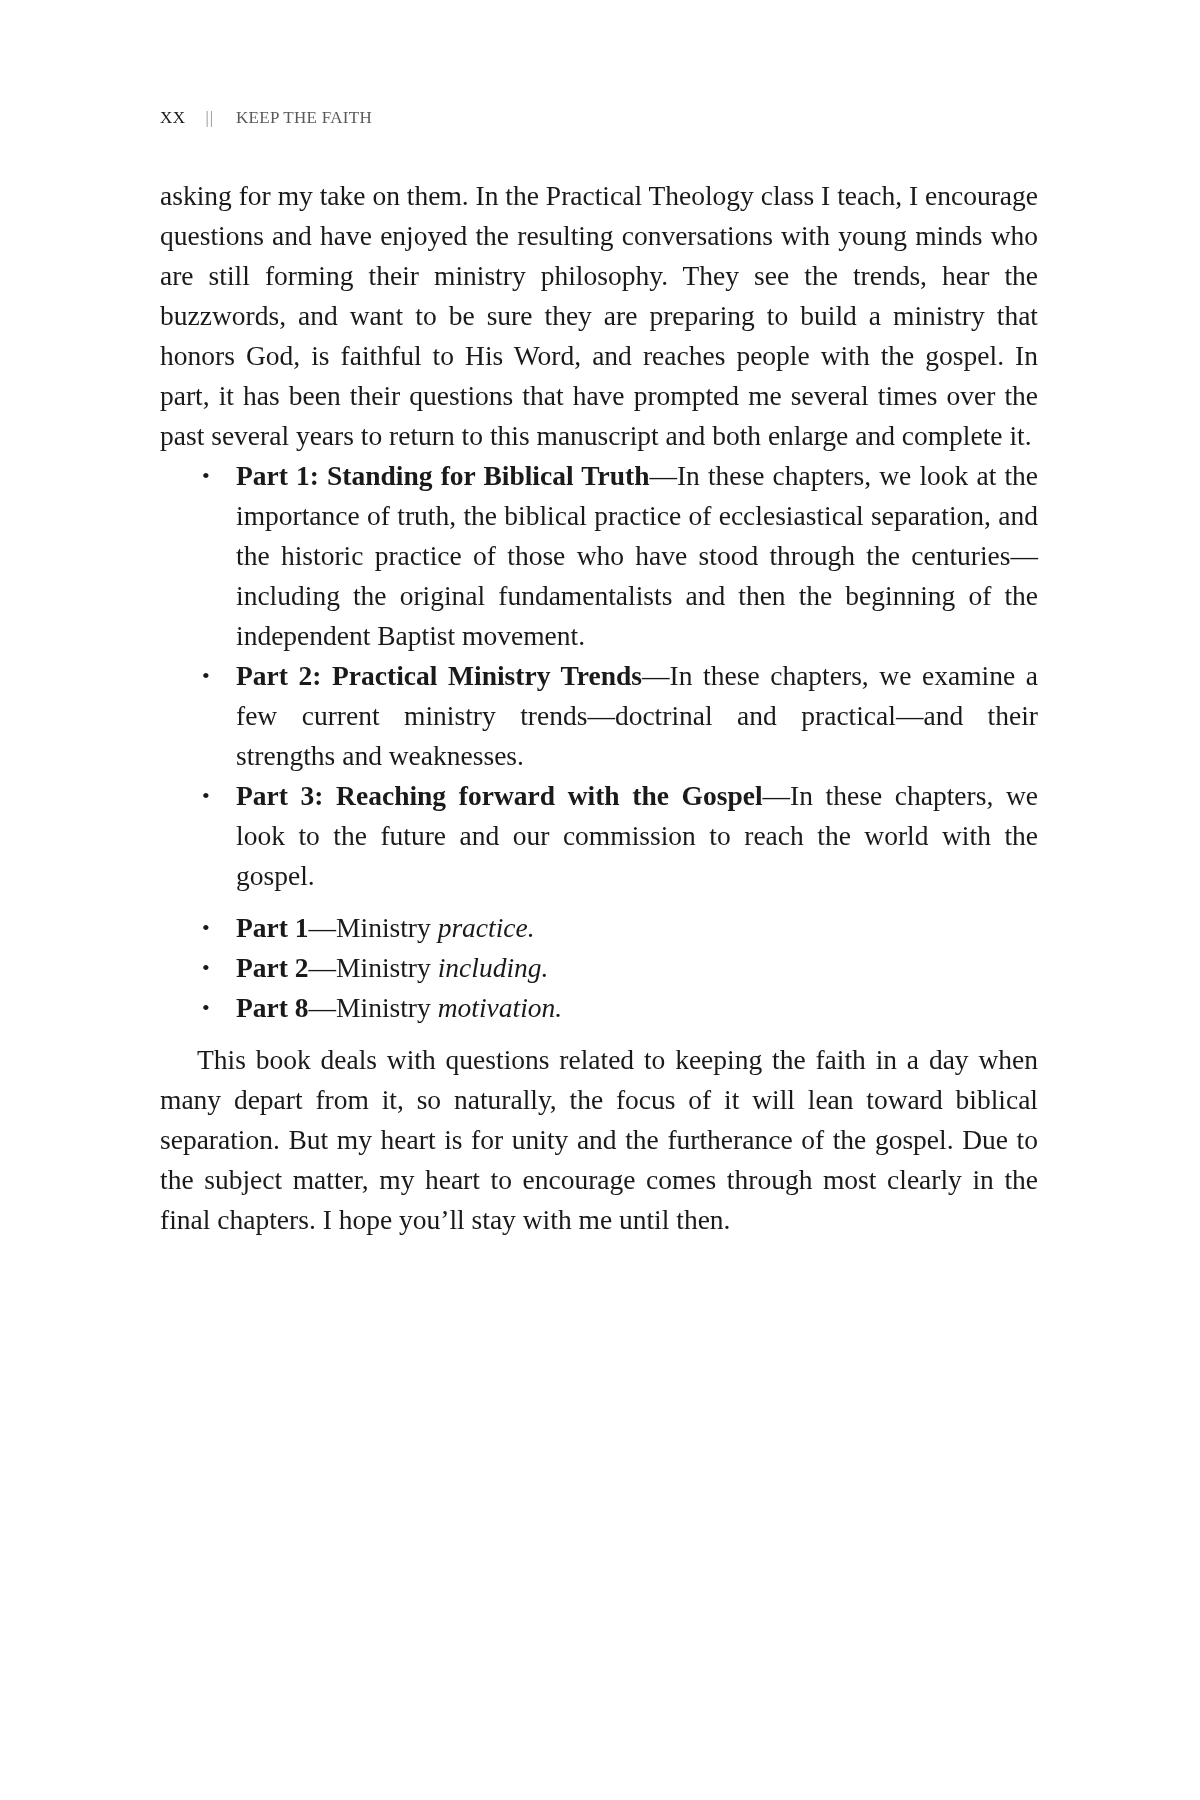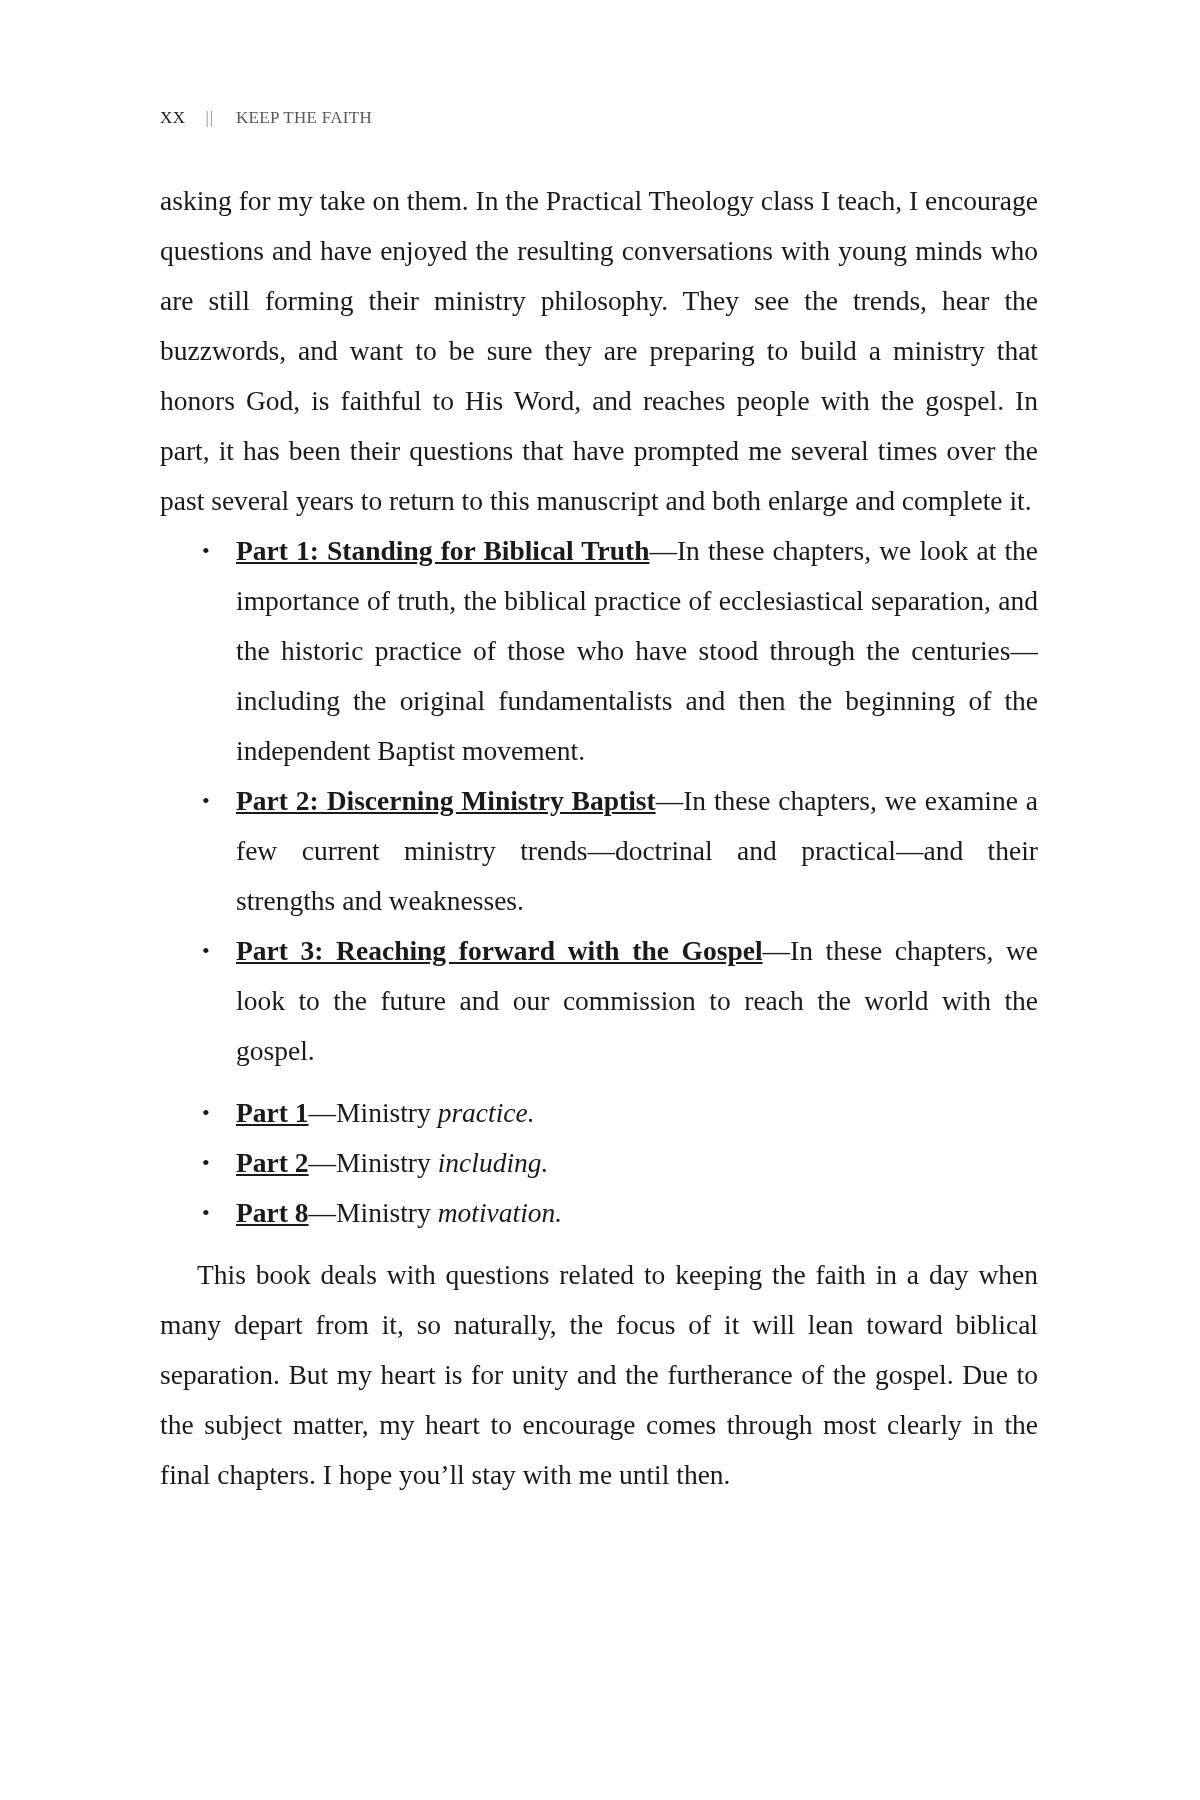--- a/index.html
+++ b/index.html
@@ -39,21 +39,21 @@
       letter-spacing: 1px;
     }
     .running-head .book-title { color: #5a5a5a; letter-spacing: 0.3px; }
 
     .text-block {
       position: absolute;
       left: 160px;
       top: 176px;
       width: 878px;
       font-size: 27.5px;
-      line-height: 50px;
+      line-height: 40px;
     }
     p {
       margin: 0;
       text-align: justify;
       text-align-last: left;
     }
     p.indent { text-indent: 37px; }
     p.gap-after { margin-bottom: 12px; }
 
     ul.bullets {
@@ -68,40 +68,40 @@
       text-align-last: left;
     }
     ul.bullets li .bullet {
       position: absolute;
       left: 42px;
       top: 0;
       width: 20px;
       font-size: 22px;
     }
     ul.short li { text-align: left; }
-    b { font-weight: bold; text-decoration: underline; }
+    b { font-weight: bold; }
     i { font-style: italic; }
   </style>
 </head>
 <body>
 
 <div class="page">
 
   <div class="running-head">
     <span class="folio">XX</span><span class="sep">||</span><span class="book-title">KEEP THE FAITH</span>
   </div>
 
   <div class="text-block">
 
     <p>asking for my take on them. In the Practical Theology class I teach, I encourage questions and have enjoyed the resulting conversations with young minds who are still forming their ministry philosophy. They see the trends, hear the buzzwords, and want to be sure they are preparing to build a ministry that honors God, is faithful to His Word, and reaches people with the gospel. In part, it has been their questions that have prompted me several times over the past several years to return to this manuscript and both enlarge and complete it.</p>
 
 
     <ul class="bullets">
       <li><span class="bullet">•</span><b>Part 1: Standing for Biblical Truth</b><span>—In these chapters, we look at the importance of truth, the biblical practice of ecclesiastical separation, and the historic practice of those who have stood through the centuries—including the original fundamentalists and then the beginning of the independent Baptist movement.</span></li>
-      <li><span class="bullet">•</span><b>Part 2: Discerning Ministry Baptist</b><span>—In these chapters, we examine a few current ministry trends—doctrinal and practical—and their strengths and weaknesses.</span></li>
+      <li><span class="bullet">•</span><b>Part 2: Practical Ministry Trends</b><span>—In these chapters, we examine a few current ministry trends—doctrinal and practical—and their strengths and weaknesses.</span></li>
       <li><span class="bullet">•</span><b>Part 3: Reaching forward with the Gospel</b><span>—In these chapters, we look to the future and our commission to reach the world with the gospel.</span></li>
     </ul>
 
 
     <ul class="bullets short">
       <li><span class="bullet">•</span><b>Part 1</b><span>—Ministry </span><i>practice.</i></li>
       <li><span class="bullet">•</span><b>Part 2</b><span>—Ministry </span><i>including.</i></li>
       <li><span class="bullet">•</span><b>Part 8</b><span>—Ministry </span><i>motivation.</i></li>
     </ul>
 

